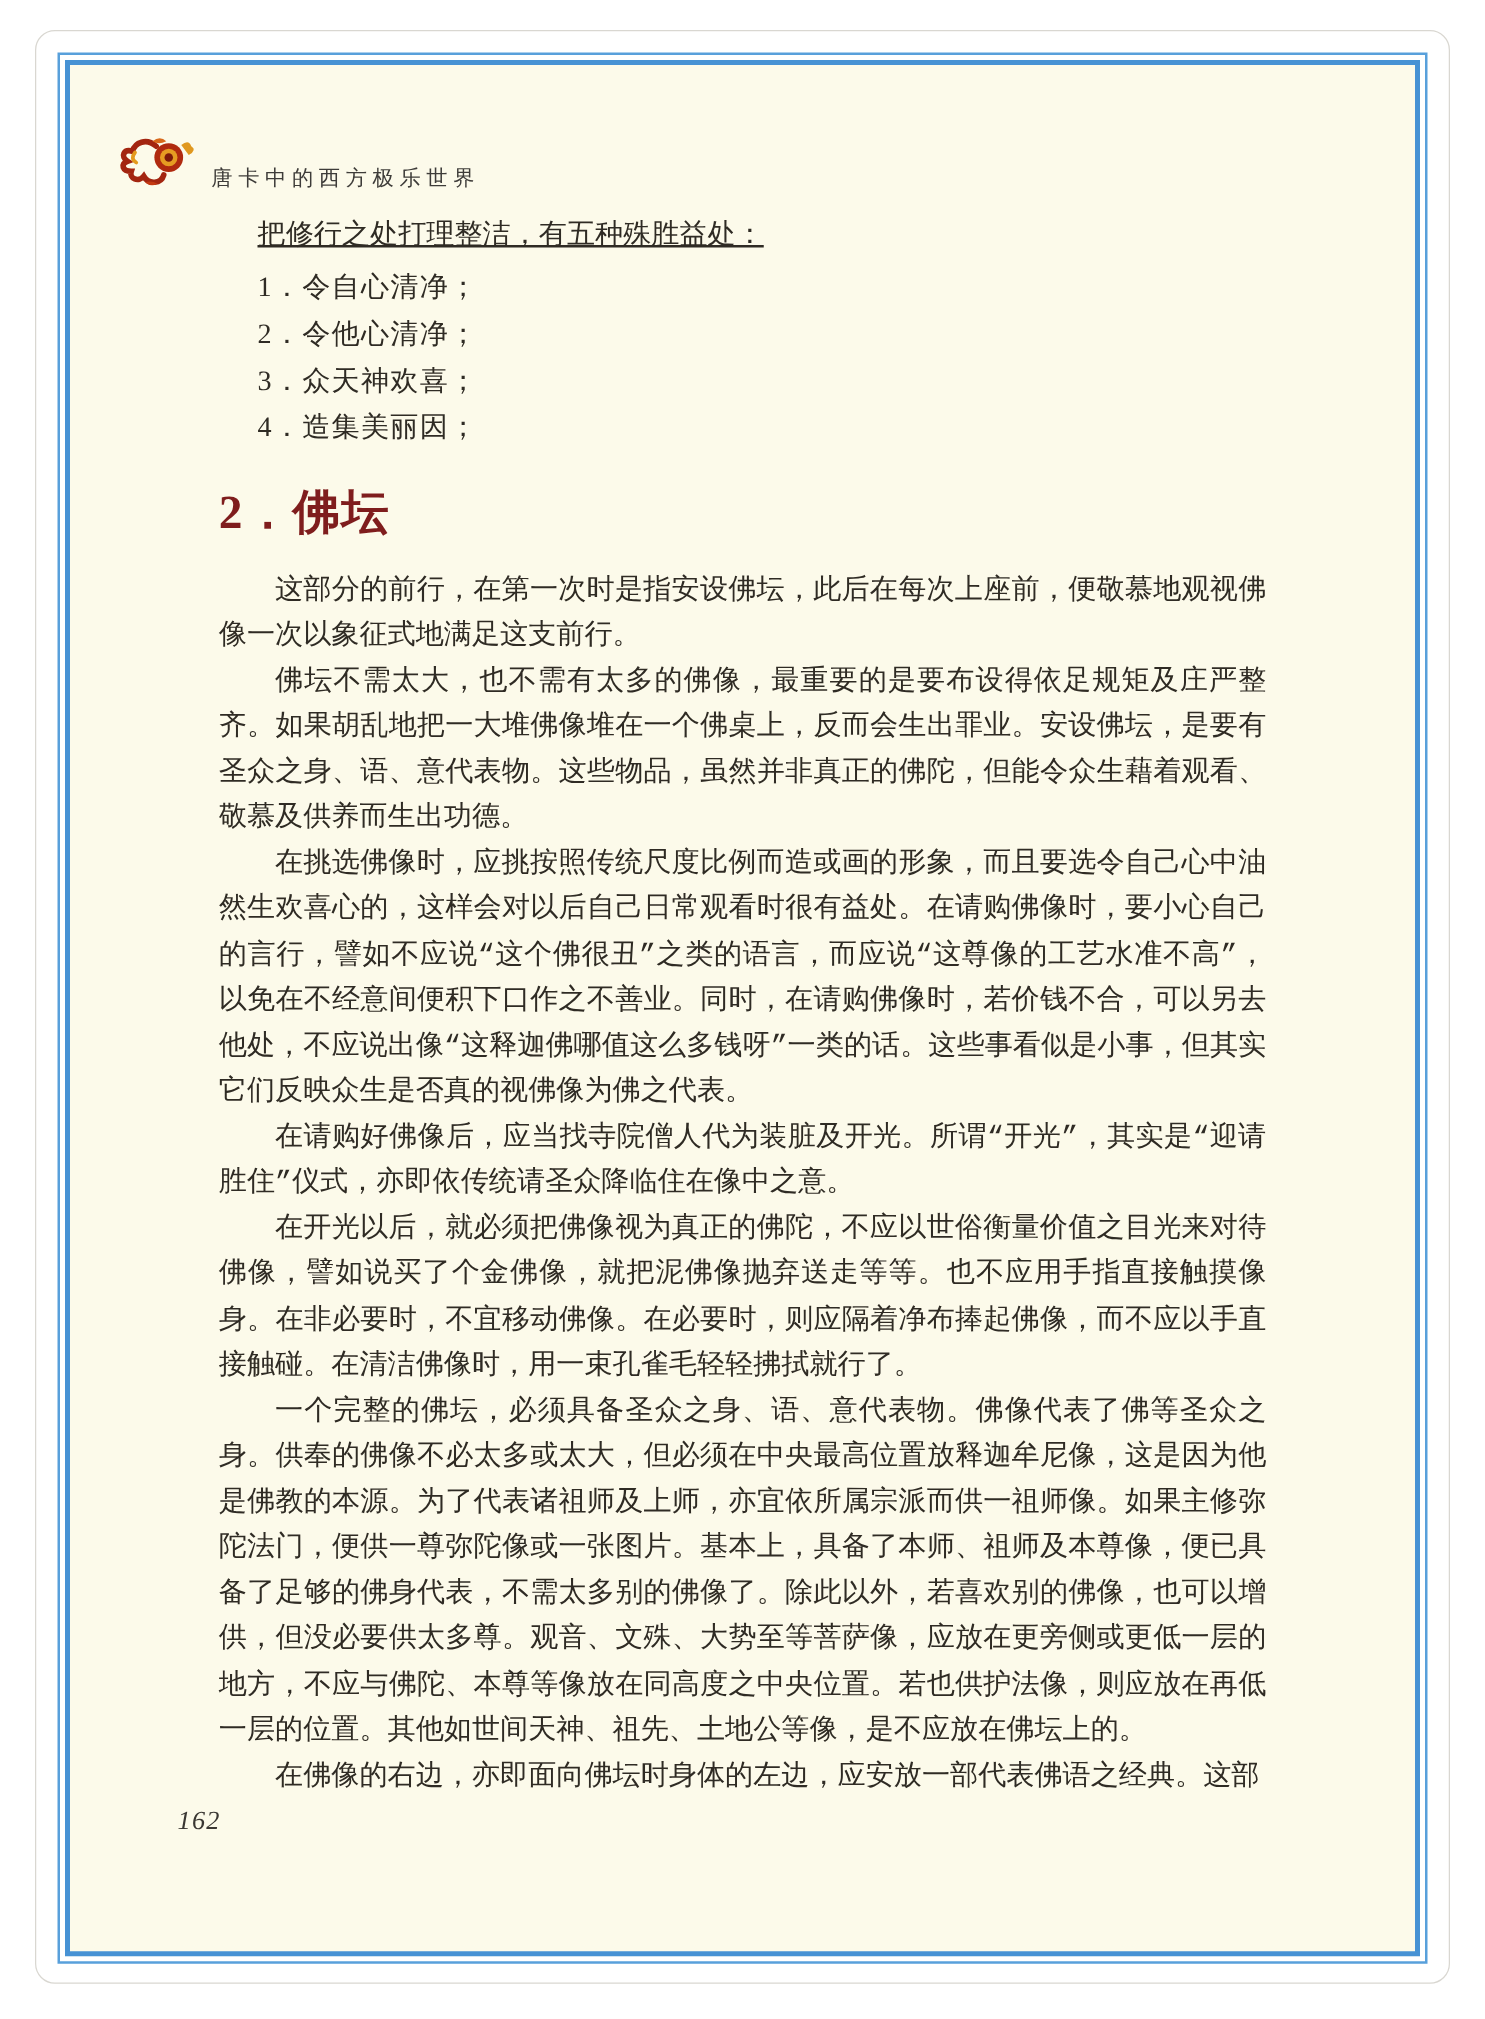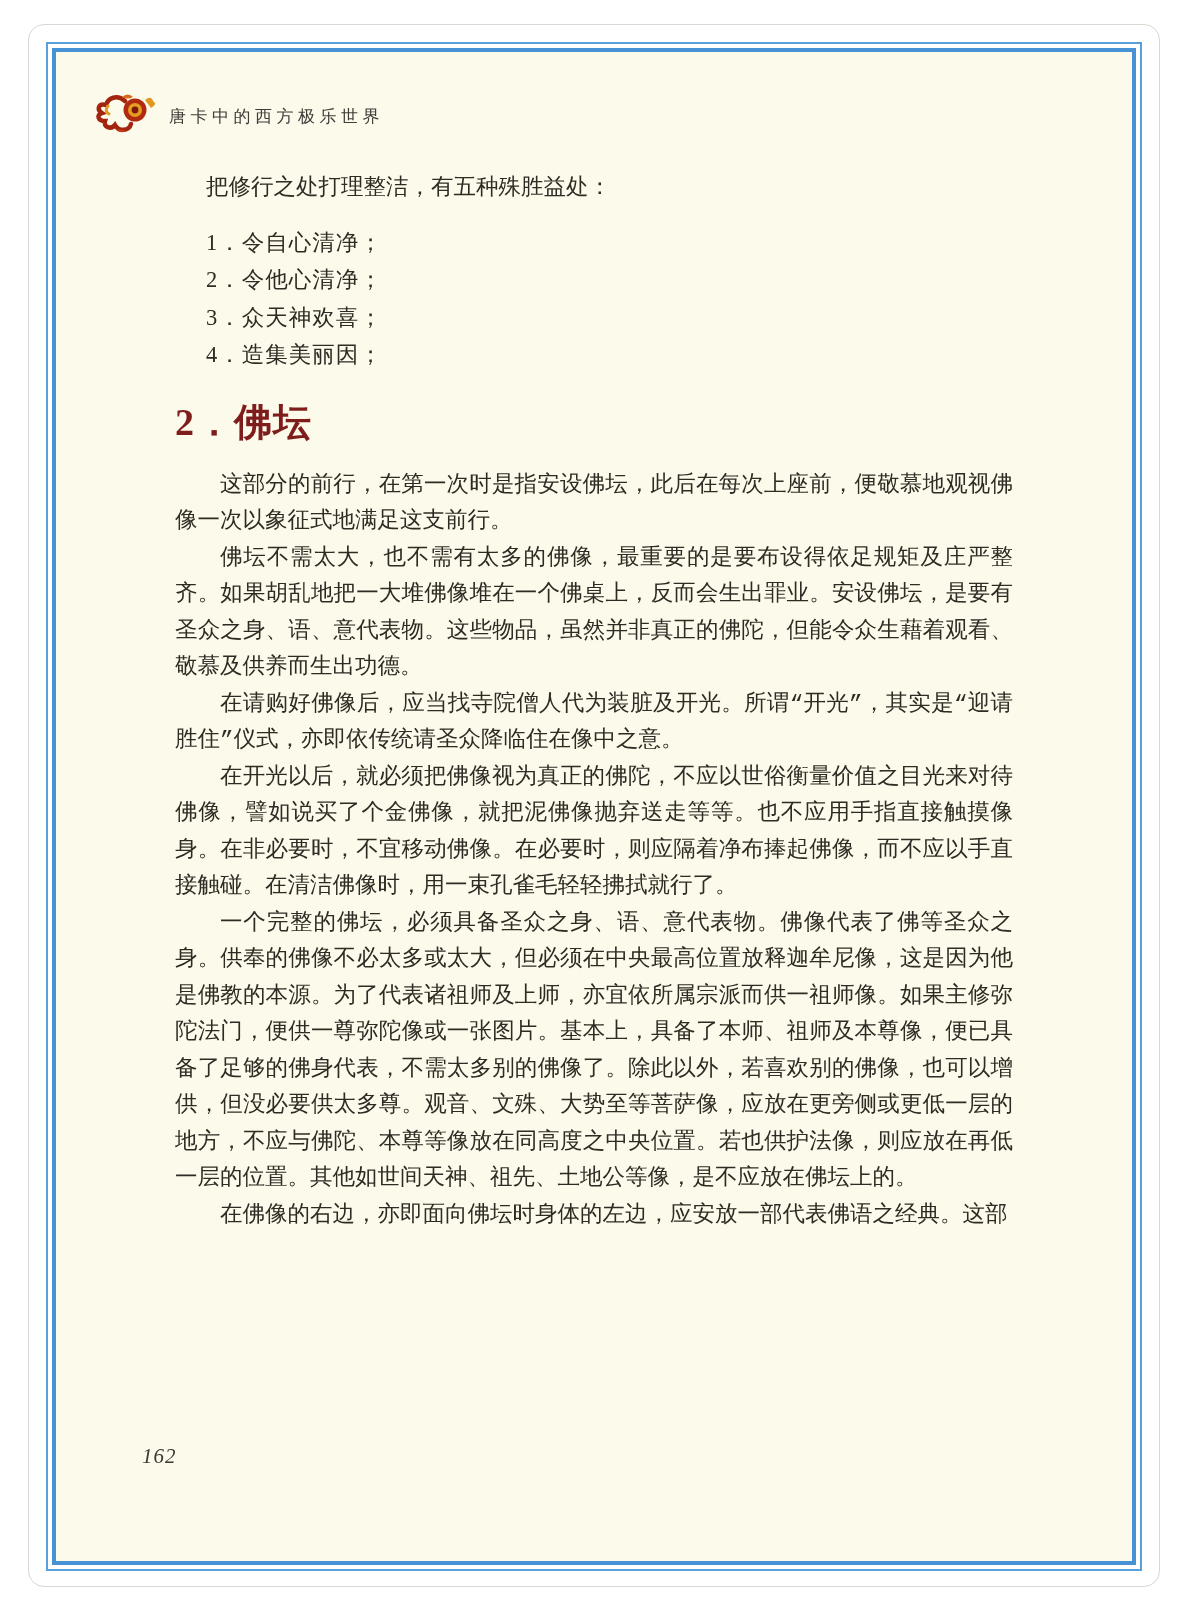--- a/index.html
+++ b/index.html
@@ -29,44 +29,45 @@
   }
   .paper {
     position: absolute;
     left: 52px; top: 48px; right: 52px; bottom: 50px;
     border: 4px solid #4792d4;
     background: #fcfaea;
   }
   
   .running-head {
     position: absolute;
-    left: 94px; top: 90px;
+    left: 94px; top: 106px;
     display: flex;
-    align-items: center;
+    align-items: flex-end;
     gap: 11px;
   }
   .emblem { display: inline-block; line-height: 0; }
   .book-title {
     font-family: "Liberation Sans", "DejaVu Sans", sans-serif;
     font-size: 17px;
     letter-spacing: 4.5px;
     color: #3e3c39;
     padding-top: 4px;
   }
   
   .content {
     position: absolute;
     left: 175px;
     top: 170px;
     width: 838px;
   }
   .intro-line {
-    margin: 0 0 21px 31px;
+    margin: 0 0 8px 31px;
     font-size: 22.5px;
     line-height: 33px;
+    text-decoration: underline;
   }
   .benefit-list {
     margin: 0 0 0 31px;
     padding: 0;
     list-style: none;
   }
   .benefit-list li {
     font-size: 22.5px;
     line-height: 37.4px;
     letter-spacing: 1px;
@@ -135,20 +136,21 @@
       <li>2．令他心清净；</li>
       <li>3．众天神欢喜；</li>
       <li>4．造集美丽因；</li>
     </ol>
 
     <h2 class="section-heading">2．佛坛</h2>
 
     <div class="paragraphs">
       <p>这部分的前行，在第一次时是指安设佛坛，此后在每次上座前，便敬慕地观视佛像一次以象征式地满足这支前行。</p>
       <p>佛坛不需太大，也不需有太多的佛像，最重要的是要布设得依足规矩及庄严整齐。如果胡乱地把一大堆佛像堆在一个佛桌上，反而会生出罪业。安设佛坛，是要有圣众之身、语、意代表物。这些物品，虽然并非真正的佛陀，但能令众生藉着观看、敬慕及供养而生出功德。</p>
+      <p>在挑选佛像时，应挑按照传统尺度比例而造或画的形象，而且要选令自己心中油然生欢喜心的，这样会对以后自己日常观看时很有益处。在请购佛像时，要小心自己的言行，譬如不应说“这个佛很丑”之类的语言，而应说“这尊像的工艺水准不高”，以免在不经意间便积下口作之不善业。同时，在请购佛像时，若价钱不合，可以另去他处，不应说出像“这释迦佛哪值这么多钱呀”一类的话。这些事看似是小事，但其实它们反映众生是否真的视佛像为佛之代表。</p>
       <p>在请购好佛像后，应当找寺院僧人代为装脏及开光。所谓“开光”，其实是“迎请胜住”仪式，亦即依传统请圣众降临住在像中之意。</p>
       <p>在开光以后，就必须把佛像视为真正的佛陀，不应以世俗衡量价值之目光来对待佛像，譬如说买了个金佛像，就把泥佛像抛弃送走等等。也不应用手指直接触摸像身。在非必要时，不宜移动佛像。在必要时，则应隔着净布捧起佛像，而不应以手直接触碰。在清洁佛像时，用一束孔雀毛轻轻拂拭就行了。</p>
       <p>一个完整的佛坛，必须具备圣众之身、语、意代表物。佛像代表了佛等圣众之身。供奉的佛像不必太多或太大，但必须在中央最高位置放释迦牟尼像，这是因为他是佛教的本源。为了代表诸祖师及上师，亦宜依所属宗派而供一祖师像。如果主修弥陀法门，便供一尊弥陀像或一张图片。基本上，具备了本师、祖师及本尊像，便已具备了足够的佛身代表，不需太多别的佛像了。除此以外，若喜欢别的佛像，也可以增供，但没必要供太多尊。观音、文殊、大势至等菩萨像，应放在更旁侧或更低一层的地方，不应与佛陀、本尊等像放在同高度之中央位置。若也供护法像，则应放在再低一层的位置。其他如世间天神、祖先、土地公等像，是不应放在佛坛上的。</p>
       <p>在佛像的右边，亦即面向佛坛时身体的左边，应安放一部代表佛语之经典。这部</p>
     </div>
   </main>
 
   <div class="page-number">162</div>
 
 </div>

